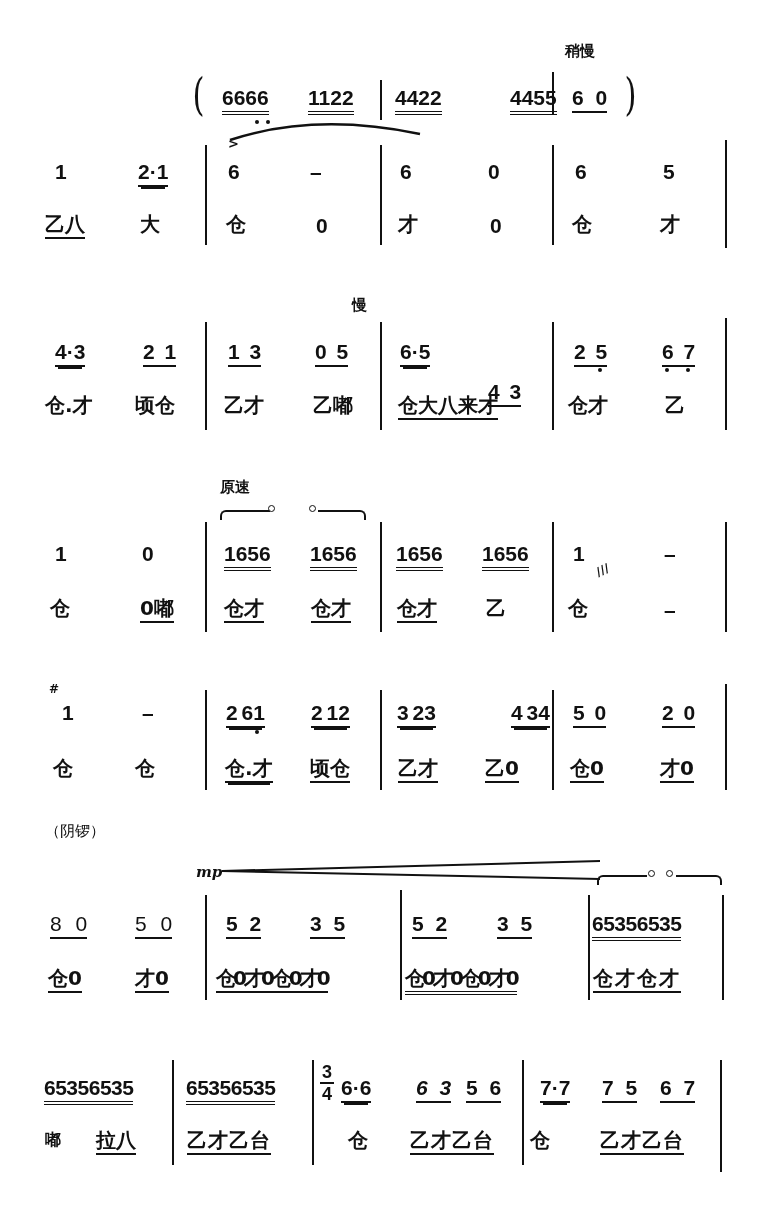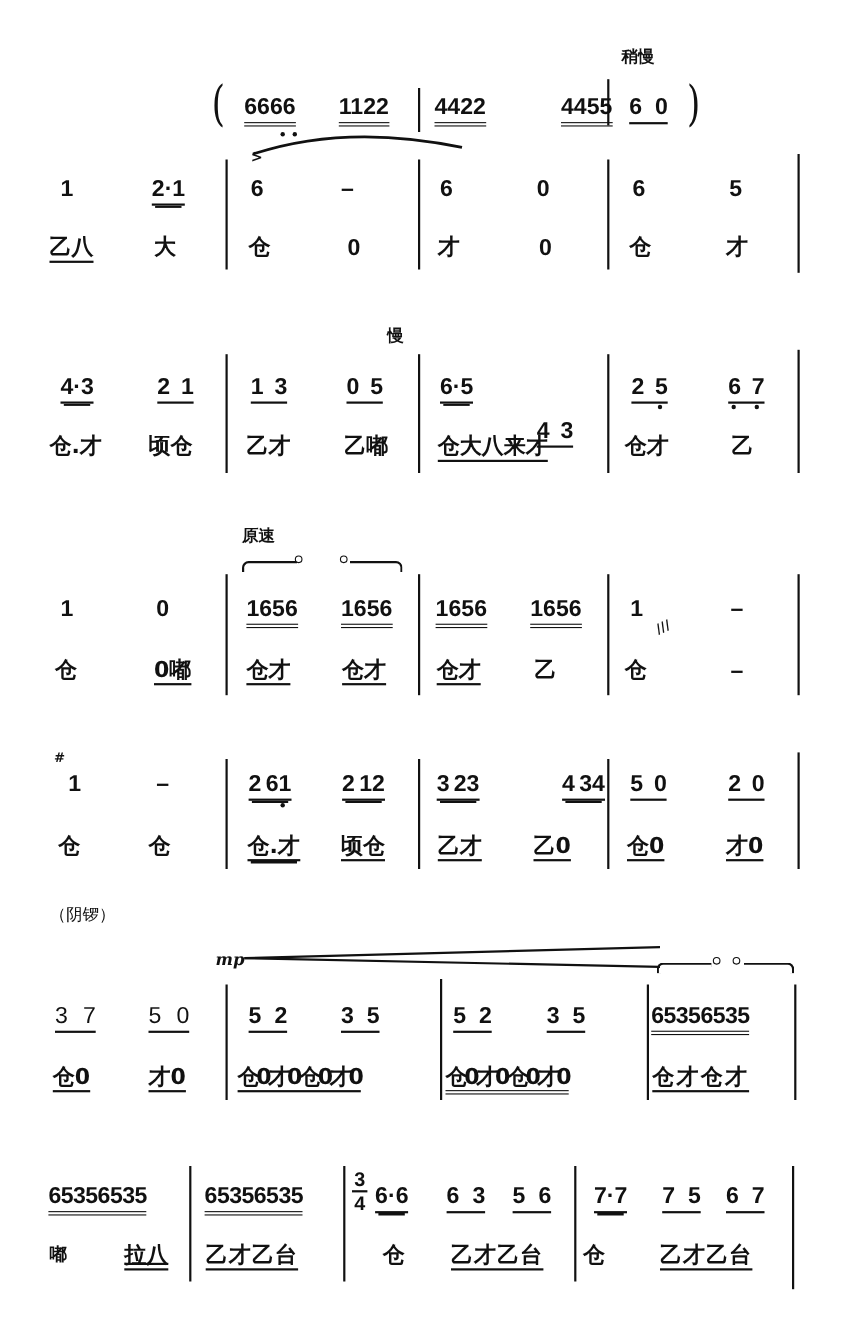--- a/index.html
+++ b/index.html
@@ -160,21 +160,21 @@
   <span class="mark" style="left:196px;top:863px;font-style:italic;font-family:'DejaVu Serif',serif;">mp</span>
   <svg class="abs" style="left:222px;top:858px;" width="380" height="24">
     <line x1="0" y1="13" x2="378" y2="3" stroke="#111" stroke-width="2"></line>
     <line x1="0" y1="13" x2="378" y2="21" stroke="#111" stroke-width="2"></line>
   </svg>
   <div class="bracket l" style="left:597px;top:875px;width:48px;"></div>
   <div class="ring" style="left:648px;top:870px;"></div>
   <div class="ring" style="left:666px;top:870px;"></div>
   <div class="bracket r" style="left:676px;top:875px;width:44px;"></div>
 
-  <span class="n ul1" style="left:50px;top:912px;word-spacing:8px;font-weight:normal;">3 7</span>
+  <span class="n ul1" style="left:50px;top:912px;word-spacing:8px;font-weight:normal;">8 0</span>
   <span class="n ul1" style="left:135px;top:912px;word-spacing:8px;font-weight:normal;">5 0</span>
   <div class="bar" style="left:205px;top:895px;height:105px;"></div>
   <span class="n ul1" style="left:226px;top:912px;word-spacing:6px;">5 2</span>
   <span class="n ul1" style="left:310px;top:912px;word-spacing:6px;">3 5</span>
   <div class="bar" style="left:400px;top:890px;height:110px;"></div>
   <span class="n ul1" style="left:412px;top:912px;word-spacing:6px;">5 2</span>
   <span class="n ul1" style="left:497px;top:912px;word-spacing:6px;">3 5</span>
   <div class="bar" style="left:588px;top:895px;height:105px;"></div>
   <span class="n ul2" style="left:592px;top:912px;letter-spacing:-0.5px;">65356535</span>
   <div class="bar" style="left:722px;top:895px;height:105px;"></div>
@@ -190,28 +190,28 @@
   <span class="n ul2" style="left:44px;top:1076px;letter-spacing:-0.5px;">65356535</span>
   <div class="bar" style="left:172px;top:1060px;height:105px;"></div>
   <span class="n ul2" style="left:186px;top:1076px;letter-spacing:-0.5px;">65356535</span>
   <div class="bar" style="left:312px;top:1060px;height:105px;"></div>
   <div class="abs" style="left:320px;top:1063px;width:14px;text-align:center;">
     <div class="n" style="position:static;font-size:18px;line-height:18px;">3</div>
     <div style="height:2px;background:#111;margin:1px 0;"></div>
     <div class="n" style="position:static;font-size:18px;line-height:18px;">4</div>
   </div>
   <span class="n ul3" style="left:341px;top:1076px;">6·6</span>
-  <span class="n ul1" style="left:406px;top:1076px;word-spacing:6px;">6 3</span>
+  <span class="n ul1" style="left:416px;top:1076px;word-spacing:6px;font-style:italic;">6 3</span>
   <span class="n ul1" style="left:466px;top:1076px;word-spacing:6px;">5 6</span>
   <div class="bar" style="left:522px;top:1060px;height:105px;"></div>
   <span class="n ul3" style="left:540px;top:1076px;">7·7</span>
   <span class="n ul1" style="left:602px;top:1076px;word-spacing:6px;">7 5</span>
   <span class="n ul1" style="left:660px;top:1076px;word-spacing:6px;">6 7</span>
   <div class="bar" style="left:720px;top:1060px;height:112px;"></div>
 
   <span class="ly" style="left:45px;top:1128px;font-size:16px;">嘟</span>
-  <span class="ly ul1" style="left:113px;top:1128px;text-decoration:underline;">拉八</span>
+  <span class="ly ul1" style="left:96px;top:1128px;">拉八</span>
   <span class="ly ul1" style="left:187px;top:1128px;letter-spacing:1px;">乙才乙台</span>
   <span class="ly" style="left:348px;top:1128px;">仓</span>
   <span class="ly ul1" style="left:410px;top:1128px;letter-spacing:1px;">乙才乙台</span>
   <span class="ly" style="left:530px;top:1128px;">仓</span>
   <span class="ly ul1" style="left:600px;top:1128px;letter-spacing:1px;">乙才乙台</span>
 </div>
 
 </body></html>

